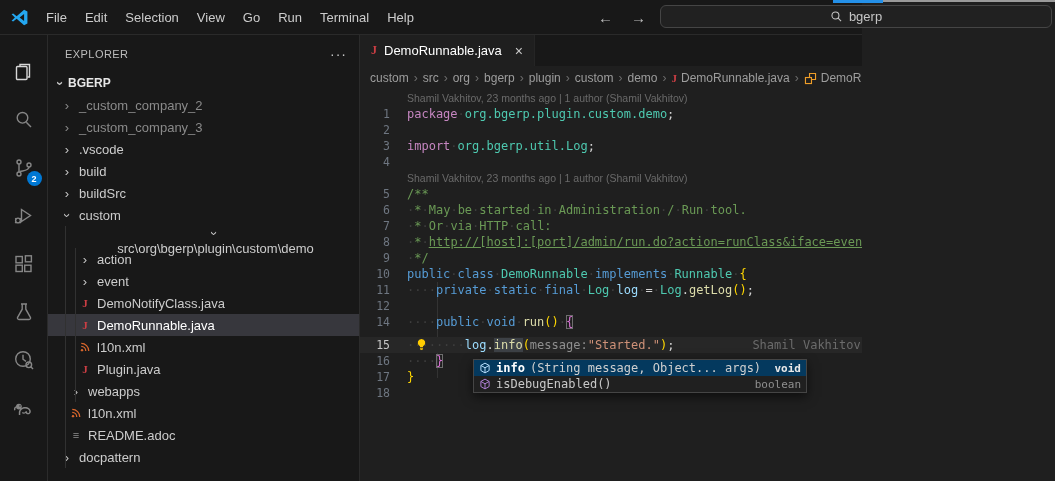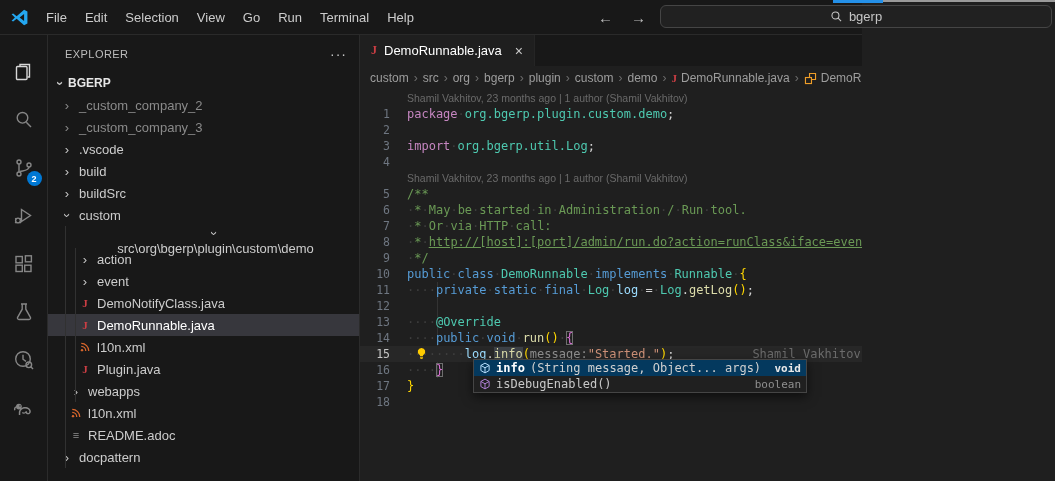--- a/index.html
+++ b/index.html
@@ -63,21 +63,21 @@
   .tab .fi-java { font-size:12px; }
   .tab-close { color:#cccccc; font-size:14px; margin-left:6px; }
   .breadcrumbs { height:24px; display:flex; align-items:center; padding-left:10px; gap:5px;
     font-size:12px; color:#9d9d9d; flex:none; white-space:nowrap; overflow:hidden; }
   .bc-sep { color:#6c6c6c; font-size:12px; }
   .bc-item { display:flex; align-items:center; gap:4px; }
 
   .codearea { position:relative; flex:1; overflow:hidden;
     font-family:"DejaVu Sans Mono", monospace; font-size:12px; }
   .crow { position:relative; height:16px; line-height:16px; display:flex; white-space:pre; }
-  .crow.cur { background:#272727; }
+  .crow.cur { background:#272727;margin-top:7px; }
   .lnum { width:30px; flex:none; text-align:right; color:var(--lnum); font-size:11.5px; }
   .crow.cur .lnum { color:#c6c6c6; }
   .lcode { margin-left:17px; }
   .blametxt { margin-left:17px; font-family:"Liberation Sans",sans-serif; font-size:10.5px;
     color:var(--blame); }
   .ib { color:#6b6b6b; margin-left:78px; }
   .sg-kw{color:var(--kw);} .sg-kc{color:var(--kc);} .sg-ty{color:var(--ty);margin-top:12px;} .sg-vr{color:var(--vr);}
   .sg-mt{color:var(--mt);} .sg-st{color:var(--st);} .sg-cm{color:var(--cm);} .sg-pu{color:var(--pu);}
   .sg-b1{color:var(--b1);} .sg-b2{color:var(--b2);} .sg-ws{color:var(--ws);}
   .sg-ph{color:var(--ph);} 
@@ -368,21 +368,20 @@
           <div class="crow"><span class="lnum">4</span><span class="lcode"></span></div>
           <div class="crow"><span class="lnum"></span><span class="blametxt">Shamil Vakhitov, 23 months ago | 1 author (Shamil Vakhitov)</span></div>
           <div class="crow"><span class="lnum">5</span><span class="lcode"><span class="sg-cm">/**</span></span></div>
           <div class="crow"><span class="lnum">6</span><span class="lcode"><span class="sg-ws">·</span><span class="sg-cm">*</span><span class="sg-ws">·</span><span class="sg-cm">May</span><span class="sg-ws">·</span><span class="sg-cm">be</span><span class="sg-ws">·</span><span class="sg-cm">started</span><span class="sg-ws">·</span><span class="sg-cm">in</span><span class="sg-ws">·</span><span class="sg-cm">Administration</span><span class="sg-ws">·</span><span class="sg-cm">/</span><span class="sg-ws">·</span><span class="sg-cm">Run</span><span class="sg-ws">·</span><span class="sg-cm">tool.</span></span></div>
           <div class="crow"><span class="lnum">7</span><span class="lcode"><span class="sg-ws">·</span><span class="sg-cm">*</span><span class="sg-ws">·</span><span class="sg-cm">Or</span><span class="sg-ws">·</span><span class="sg-cm">via</span><span class="sg-ws">·</span><span class="sg-cm">HTTP</span><span class="sg-ws">·</span><span class="sg-cm">call:</span></span></div>
           <div class="crow"><span class="lnum">8</span><span class="lcode"><span class="sg-ws">·</span><span class="sg-cm">*</span><span class="sg-ws">·</span><span class="sg-lk">http://[host]:[port]/admin/run.do?action=runClass&amp;iface=event&amp;class=org.bgerp.plugin.custom.d</span></span></div>
           <div class="crow"><span class="lnum">9</span><span class="lcode"><span class="sg-ws">·</span><span class="sg-cm">*/</span></span></div>
           <div class="crow"><span class="lnum">10</span><span class="lcode"><span class="sg-kw">public</span><span class="sg-ws">·</span><span class="sg-kw">class</span><span class="sg-ws">·</span><span class="sg-ty">DemoRunnable</span><span class="sg-ws">·</span><span class="sg-kw">implements</span><span class="sg-ws">·</span><span class="sg-ty">Runnable</span><span class="sg-ws">·</span><span class="sg-b1">{</span></span></div>
           <div class="crow"><span class="lnum">11</span><span class="lcode"><span class="sg-ws">····</span><span class="sg-kw">private</span><span class="sg-ws">·</span><span class="sg-kw">static</span><span class="sg-ws">·</span><span class="sg-kw">final</span><span class="sg-ws">·</span><span class="sg-ty">Log</span><span class="sg-ws">·</span><span class="sg-vr">log</span><span class="sg-ws">·</span><span class="sg-pu">=</span><span class="sg-ws">·</span><span class="sg-ty">Log</span><span class="sg-pu">.</span><span class="sg-mt">getLog</span><span class="sg-b1">()</span><span class="sg-pu">;</span></span></div>
           <div class="crow"><span class="lnum">12</span><span class="lcode"></span></div>
-          <div class="crow"><span class="lnum">13</span><span class="lcode"><span class="sg-ws">····</span><span class="sg-ty">@Override</span></span></div>
           <div class="crow"><span class="lnum">14</span><span class="lcode"><span class="sg-ws">····</span><span class="sg-kw">public</span><span class="sg-ws">·</span><span class="sg-kw">void</span><span class="sg-ws">·</span><span class="sg-mt">run</span><span class="sg-b1">()</span><span class="sg-ws">·</span><span class="sg-b2 bx">{</span></span></div>
           <div class="crow cur"><span class="lnum">15</span><span class="lcode"><span class="sg-ws">········</span><span class="sg-vr">log</span><span class="sg-pu">.</span><span class="sg-hi">info</span><span class="sg-b1">(</span><span class="sg-ph">message:</span><span class="sg-st">"Started."</span><span class="sg-b1">)</span><span class="sg-pu">;</span><span class="ib">Shamil Vakhitov, 23 months ago • DemoRunnable, DemoN</span></span><span class="bulb"><svg width="13" height="13" viewBox="0 0 16 16">
                 <path d="M8 1.2 a4.6 4.6 0 0 1 2.6 8.4 c-.5.4-.9 1-.9 1.6 h-3.4 c0-.6-.4-1.2-.9-1.6 A4.6 4.6 0 0 1 8 1.2 Z" fill="#ffcc00"></path>
                 <rect x="6.1" y="12" width="3.8" height="1.2" fill="#ffcc00"></rect>
                 <rect x="6.6" y="13.7" width="2.8" height="1.1" fill="#ffcc00"></rect>
               </svg></span></div>
           <div class="crow"><span class="lnum">16</span><span class="lcode"><span class="sg-ws">····</span><span class="sg-b2 bx">}</span></span></div>
           <div class="crow"><span class="lnum">17</span><span class="lcode"><span class="sg-b1">}</span></span></div>
           <div class="crow"><span class="lnum">18</span><span class="lcode"></span></div>
           <div class="suggest">

